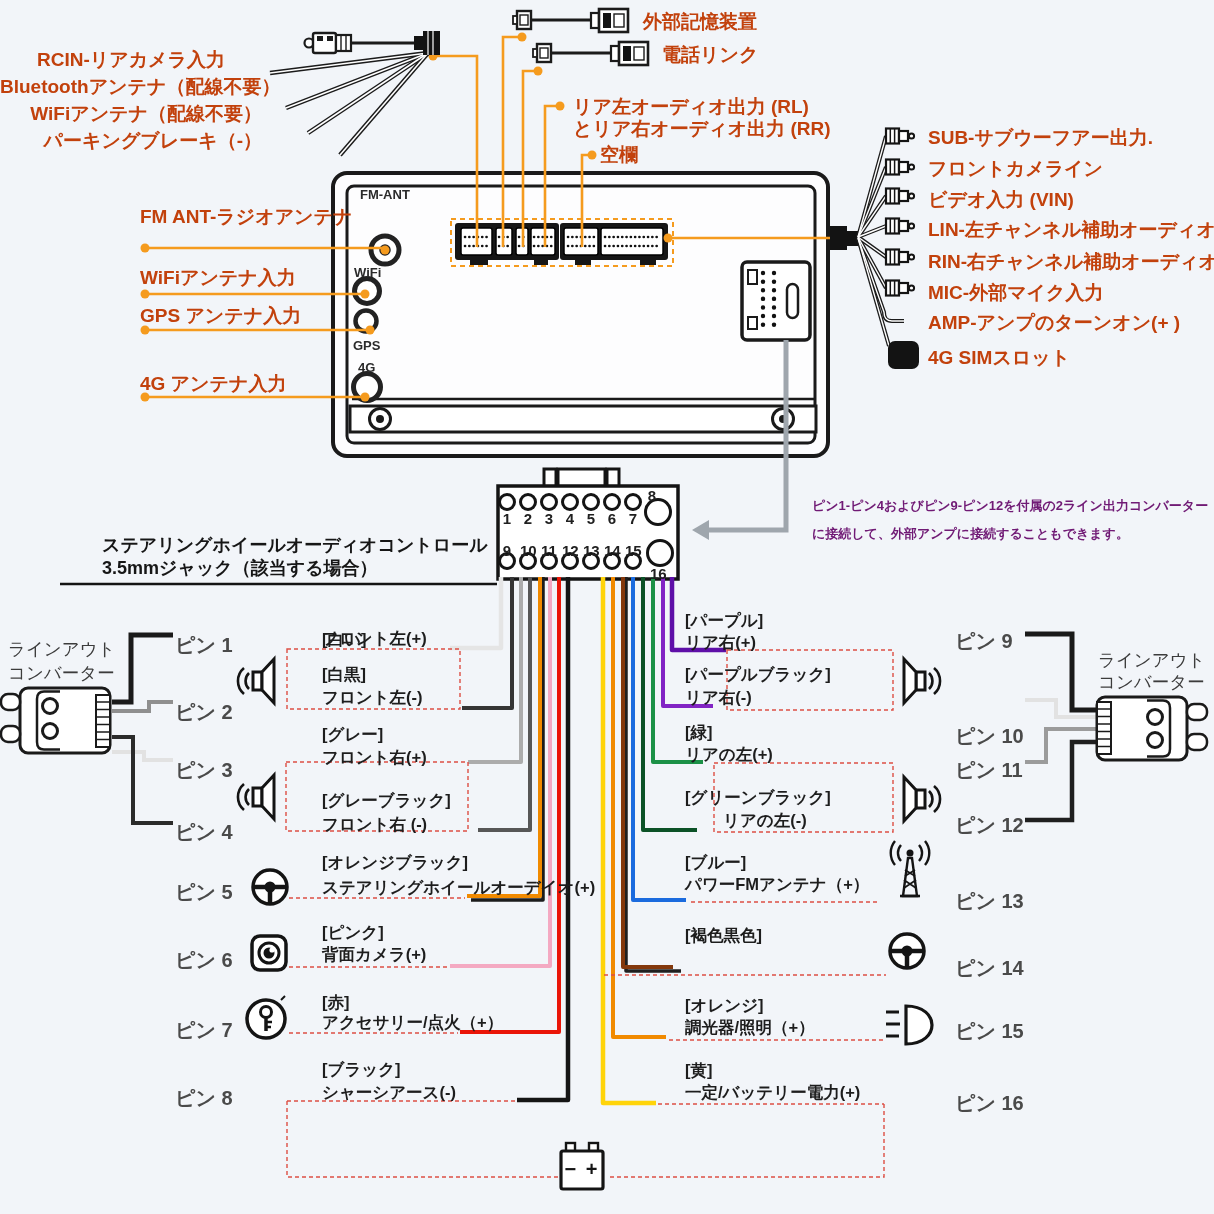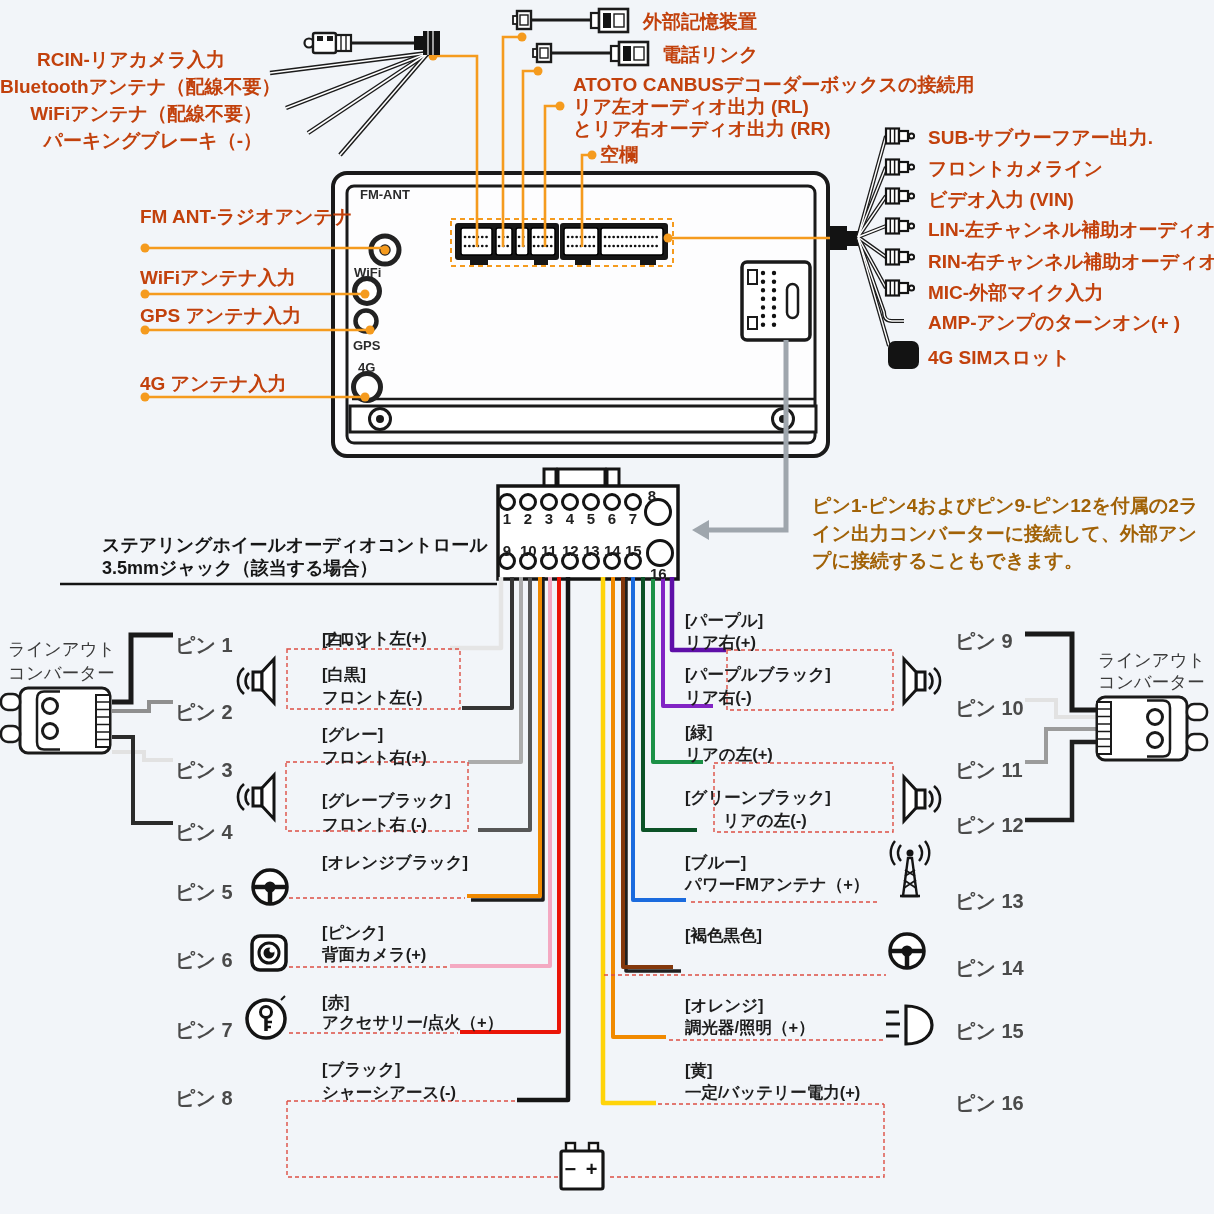--- a/index.html
+++ b/index.html
@@ -5,21 +5,21 @@
   html,body{margin:0;padding:0;}
   body{font-family:"Liberation Sans","DejaVu Sans",sans-serif;}
   #stage{position:relative;width:1214px;height:1214px;background:#F2F5F9;overflow:hidden;}
   #diagram-svg{position:absolute;left:0;top:0;z-index:0;}
   .lbl{position:absolute;font-weight:700;font-size:19px;color:#c2410c;white-space:nowrap;line-height:1.12;z-index:2;}
   .lbl-r{text-align:right;}
   .us{position:absolute;font-weight:700;font-size:13px;color:#2b2b2b;white-space:nowrap;z-index:2;}
   .wl{position:absolute;font-weight:700;font-size:16.5px;color:#1d1d1d;white-space:nowrap;z-index:2;}
   .pin{position:absolute;font-weight:700;font-size:20px;color:#4a4a4a;white-space:nowrap;z-index:2;}
   .num{position:absolute;font-weight:700;font-size:15px;color:#202020;width:16px;text-align:center;z-index:2;}
-  .note{position:absolute;left:812px;top:492px;width:402px;font-weight:600;font-size:19px;line-height:27.5px;color:#a16207;z-index:2;}
+  .note{position:absolute;left:812px;top:492px;width:402px;font-weight:600;font-size:13px;line-height:27.5px;color:#701a75;z-index:2;}
   .conv{position:absolute;font-weight:500;font-size:17.5px;color:#3c3c3c;white-space:nowrap;z-index:2;}
   .swc{position:absolute;font-weight:700;font-size:18px;color:#161616;white-space:nowrap;z-index:2;}
   .bat{position:absolute;left:561px;top:1158px;width:42px;text-align:center;font-weight:700;font-size:20px;color:#141414;z-index:2;letter-spacing:2px;}
 </style>
 </head>
 <body>
 
 <div id="stage">
 
 <svg id="diagram-svg" width="1214" height="1214" viewBox="0 0 1214 1214">
@@ -390,21 +390,20 @@
   </g>
 </svg>
 
 <div class="lbl lbl-r" style="left:0;top:49px;width:262px;text-align:center;">RCIN-リアカメラ入力</div>
 <div class="lbl lbl-r" style="left:0;top:76px;width:262px;">Bluetoothアンテナ（配線不要）</div>
 <div class="lbl lbl-r" style="left:0;top:103px;width:262px;">WiFiアンテナ（配線不要）</div>
 <div class="lbl lbl-r" style="left:0;top:130px;width:262px;">パーキングブレーキ（-）</div>
 
 <div class="lbl" style="left:643px;top:11px;">外部記憶装置</div>
 <div class="lbl" style="left:662px;top:44px;">電話リンク</div>
-<div class="lbl" style="left:573px;top:74px;">ATOTO CANBUSデコーダーボックスの接続用</div>
 <div class="lbl" style="left:573px;top:96px;">リア左オーディオ出力 (RL)</div>
 <div class="lbl" style="left:573px;top:118px;">とリア右オーディオ出力 (RR)</div>
 <div class="lbl" style="left:600px;top:144px;">空欄</div>
 
 <div class="lbl" style="left:140px;top:206px;">FM ANT-ラジオアンテナ</div>
 <div class="lbl" style="left:140px;top:267px;">WiFiアンテナ入力</div>
 <div class="lbl" style="left:140px;top:305px;">GPS アンテナ入力</div>
 <div class="lbl" style="left:140px;top:373px;">4G アンテナ入力</div>
 
 <div class="us" style="left:360px;top:187px;">FM-ANT</div>
@@ -459,29 +458,30 @@
 
 <div class="wl" style="left:322px;top:605px;margin-top:24px;">[白い]</div>
 <div class="wl" style="left:322px;top:628px;">フロント左(+)</div>
 <div class="wl" style="left:322px;top:664px;">[白黒]</div>
 <div class="wl" style="left:322px;top:687px;">フロント左(-)</div>
 <div class="wl" style="left:322px;top:724px;">[グレー]</div>
 <div class="wl" style="left:322px;top:747px;">フロント右(+)</div>
 <div class="wl" style="left:322px;top:790px;">[グレーブラック]</div>
 <div class="wl" style="left:322px;top:814px;">フロント右 (-)</div>
 <div class="wl" style="left:322px;top:852px;">[オレンジブラック]</div>
+<div class="wl" style="left:322px;top:877px;">ステアリングホイールオーデイオ(+)</div>
 <div class="wl" style="left:322px;top:922px;">[ピンク]</div>
 <div class="wl" style="left:322px;top:944px;">背面カメラ(+)</div>
 <div class="wl" style="left:322px;top:992px;">[赤]</div>
 <div class="wl" style="left:322px;top:1012px;">アクセサリー/点火（+）</div>
 <div class="wl" style="left:322px;top:1059px;">[ブラック]</div>
 <div class="wl" style="left:322px;top:1082px;">シャーシアース(-)</div>
 
 <div class="pin" style="left:955px;top:628px;">ピン 9</div>
-<div class="pin" style="left:955px;top:695px;">ピン 10</div>
+<div class="pin" style="left:955px;top:723px;">ピン 10</div>
 <div class="pin" style="left:955px;top:757px;">ピン 11</div>
 <div class="pin" style="left:955px;top:812px;">ピン 12</div>
 <div class="pin" style="left:955px;top:888px;">ピン 13</div>
 <div class="pin" style="left:955px;top:955px;">ピン 14</div>
 <div class="pin" style="left:955px;top:1018px;">ピン 15</div>
 <div class="pin" style="left:955px;top:1090px;">ピン 16</div>
 
 <div class="wl" style="left:685px;top:610px;">[パープル]</div>
 <div class="wl" style="left:685px;top:632px;">リア右(+)</div>
 <div class="wl" style="left:685px;top:664px;">[パープルブラック]</div>

